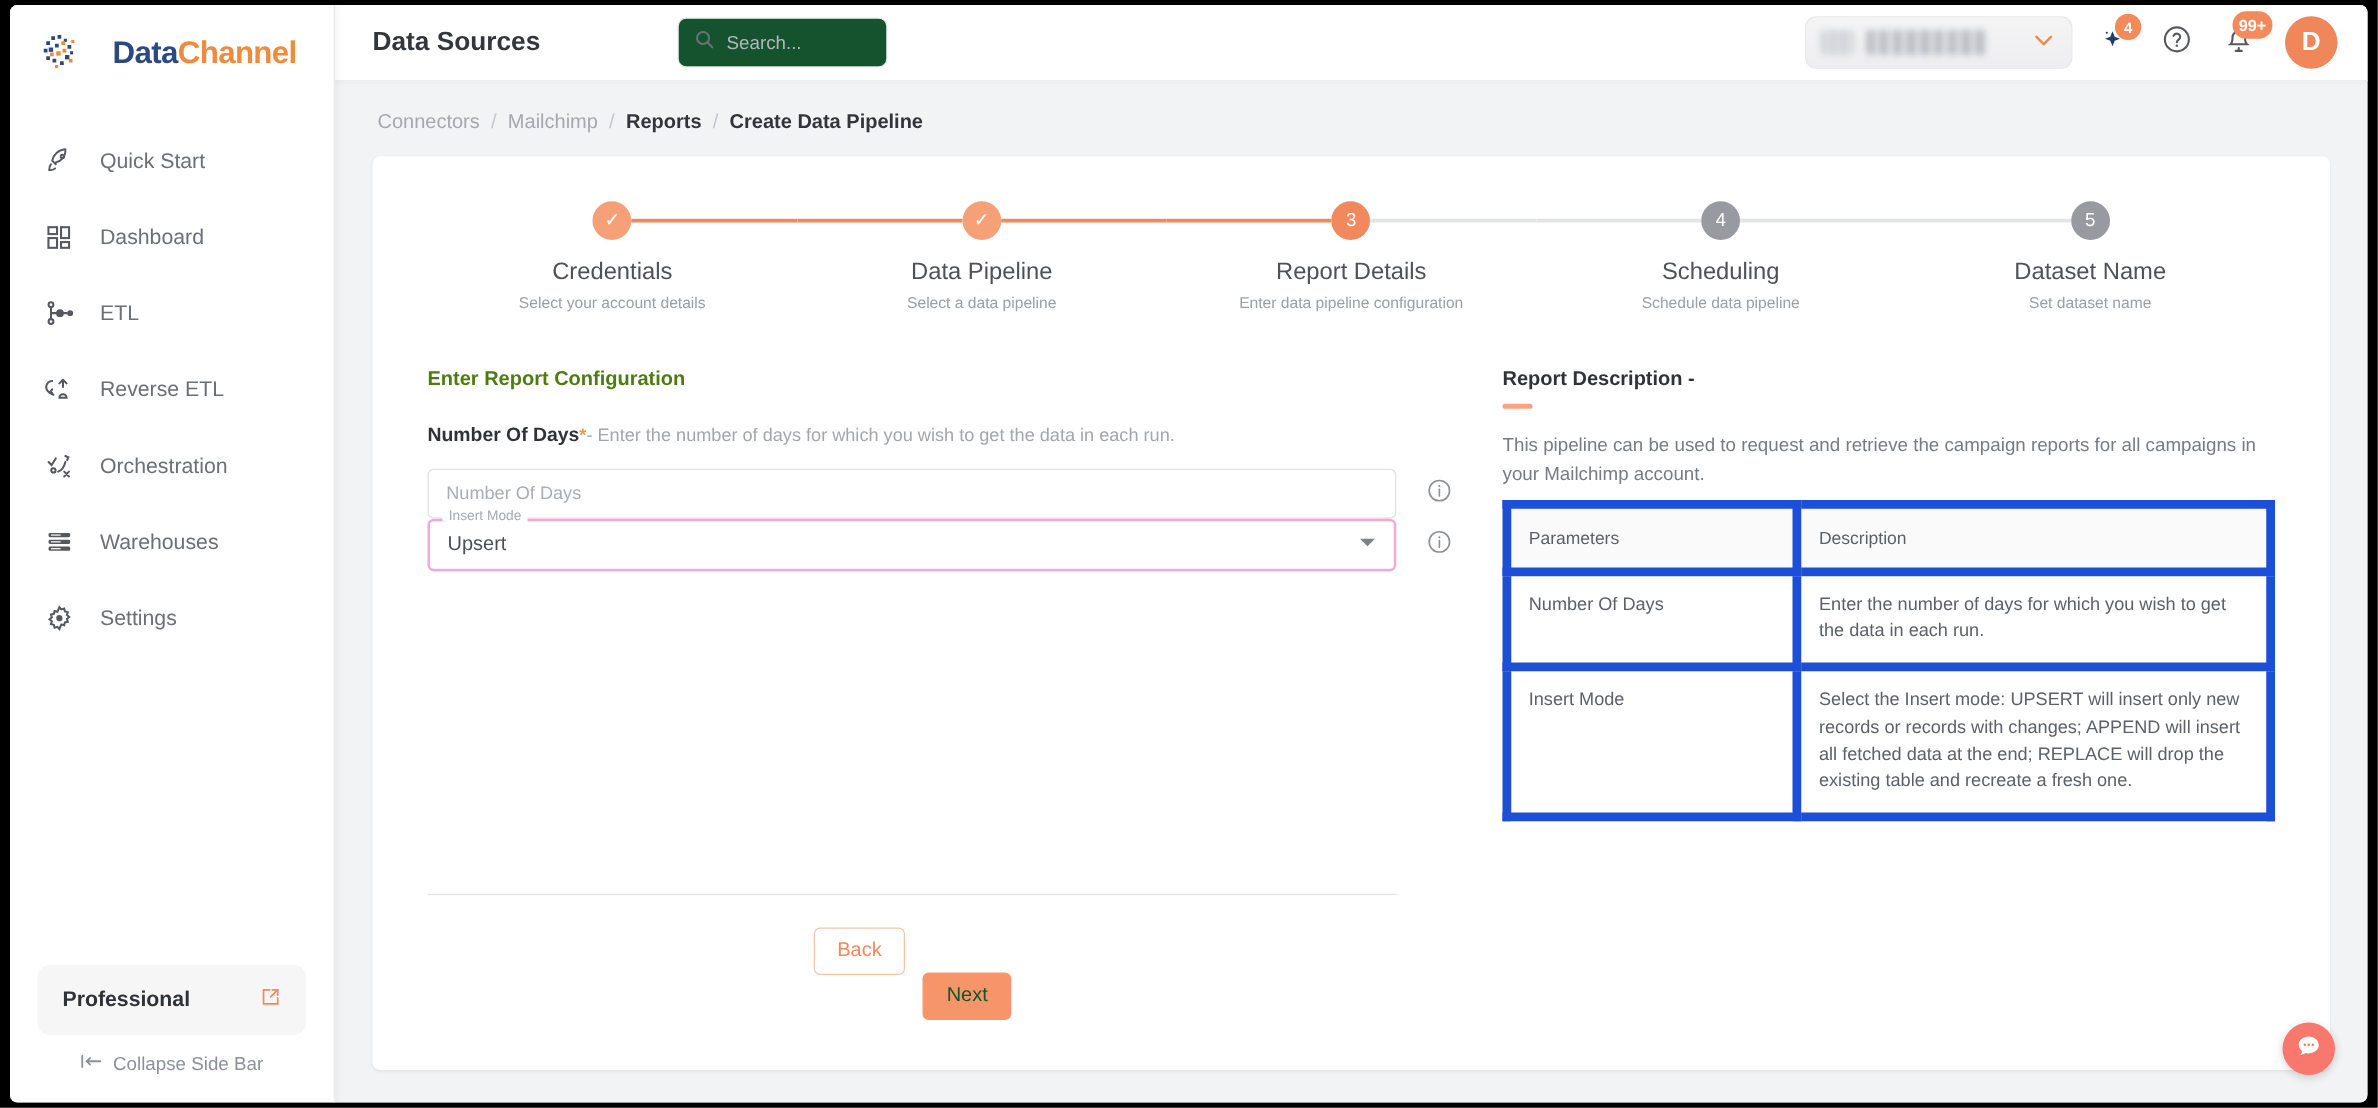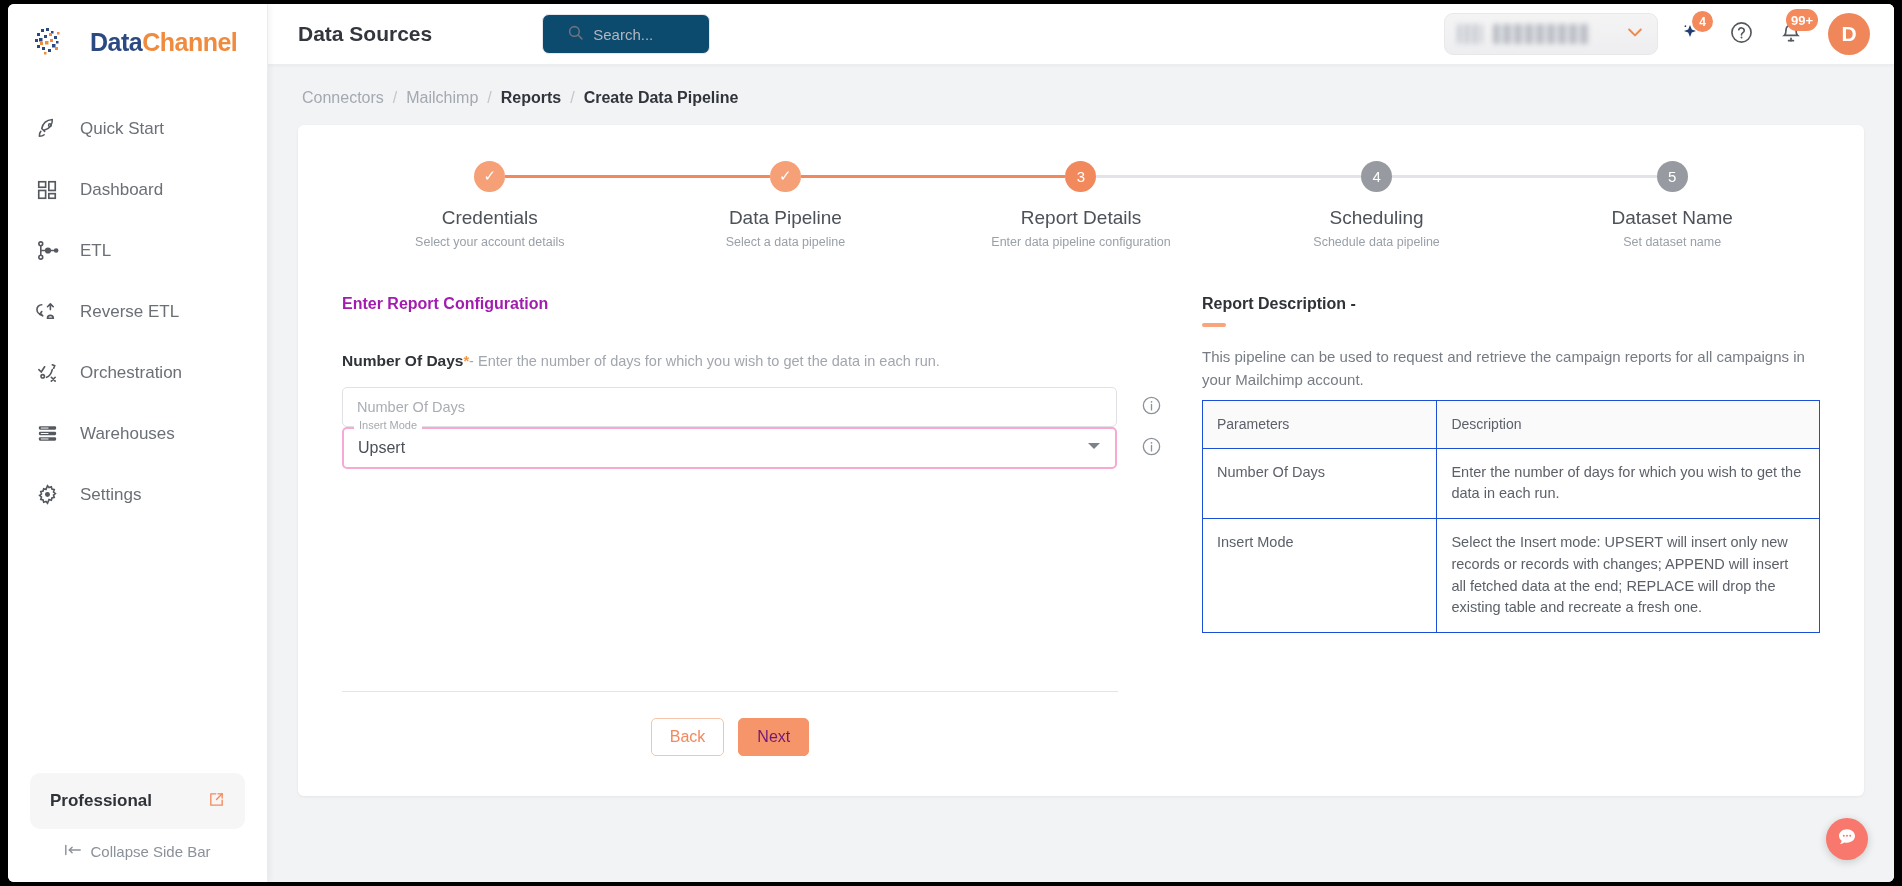--- a/index.html
+++ b/index.html
@@ -65,22 +65,22 @@
   .topbar {
     height: 61px; background: #fff; display: flex; align-items: center;
     padding: 0 24px 0 30px; border-bottom: 1px solid #ededf0; gap: 10px;
     box-shadow: 0 1px 3px rgba(0,0,0,.04);
     flex: 0 0 61px;
   }
   .page-title { font-size: 21px; font-weight: 700; color: #33373d; }
   .search-box {
     width: 168px; height: 40px; margin-left: 100px;
     border: 1px solid #e6e7ea; border-radius: 7px;
-    display: flex; align-items: center; gap: 9px; padding: 0 24px;
-    background: #0c4a6e;
+    display: flex; align-items: center; gap: 9px; padding: 0 12px;
+    background: #14532d;
   }
   .search-box input {
     border: none; outline: none; font-size: 15px; color: #9aa0a8;
     font-family: "Liberation Sans", sans-serif; width: 100%; background: transparent;
   }
   .search-box input::placeholder { color: #b3b7be; }
 
   .top-right { margin-left: auto; display: flex; align-items: center; gap: 16px; }
   .acct-select {
     width: 214px; height: 42px; border-radius: 9px;
@@ -137,21 +137,21 @@
   .circle.done { background: #f6a078; }
   .circle.active { background: #f2895d; }
   .circle.idle { background: #979aa0; }
   .step-title { margin-top: 14px; font-size: 19px; color: #4d5158; white-space: nowrap; }
   .step-sub { margin-top: 6px; font-size: 12.5px; color: #9aa0a8; white-space: nowrap; }
 
   .body-cols { display: flex; padding: 0 44px; margin-top: 46px; gap: 40px; }
   .col-left { width: 820px; flex: 0 0 820px; }
   .col-right { flex: 1; }
 
-  .section-title { font-size: 16px; color: #a21caf; font-weight: 600; margin-bottom: 36px; }
+  .section-title { font-size: 16px; color: #4d7c0f; font-weight: 600; margin-bottom: 24px; }
   .field-label { font-size: 14.5px; color: #a2a6ad; line-height: 1.55; margin-bottom: 14px; }
   .field-label b { color: #2f3338; font-weight: 700; font-size: 15.5px; }
   .req { color: #f2974a; font-weight: 700; }
 
   .field-row { display: flex; align-items: center; gap: 24px; }
   .text-input {
     flex: 1; height: 40px; border: 1px solid #dfe1e5; border-radius: 5px;
     padding: 0 14px; font-size: 14.5px; color: #6e737a; outline: none;
     font-family: "Liberation Sans", sans-serif; background: #fff;
   }
@@ -170,30 +170,30 @@
   .sel-arrow { margin-left: auto; }
 
   .divider { height: 1px; background: #e4e5e9; margin: 58px 44px 0; }
   .btn-row { display: flex; justify-content: center; gap: 14px; margin-top: 26px; }
   .btn {
     min-width: 67px; height: 38px; border-radius: 5px; font-size: 16px;
     display: flex; align-items: center; justify-content: center; cursor: pointer;
     font-family: "Liberation Sans", sans-serif; padding: 0 18px;
   }
   .btn.ghost { background: #fff; border: 1px solid #f5c4ab; color: #f2895d; }
-  .btn.solid { background: #f7956a; border: 1px solid #f7956a; color: #701a75; }
+  .btn.solid { background: #f7956a; border: 1px solid #f7956a; color: #14532d; margin-top: 36px; }
 
   
   .rp-title { font-size: 16px; font-weight: 700; color: #2f3338; }
   .rp-accent { width: 24px; height: 4px; background: #f8a57e; border-radius: 2px; margin: 10px 0 18px; }
   .rp-desc { font-size: 15px; color: #777c84; line-height: 1.55; margin-bottom: 8px; }
 
   table.params { width: 100%; border-collapse: collapse; table-layout: fixed; }
   table.params th, table.params td {
-    border: 1px solid #1d4ed8; text-align: left; vertical-align: top;
+    border: 7px solid #1d4ed8; text-align: left; vertical-align: top;
     padding: 13px 14px; font-size: 14.5px; color: #5c6169; line-height: 1.5;
   }
   table.params th { background: #fafafb; font-weight: 400; font-size: 14px; color: #5c6169; }
   table.params col.c1 { width: 38%; }
 
   .fab {
     position: absolute; right: 26px; bottom: 22px;
     width: 42px; height: 42px; border-radius: 50%;
     background: #f8786e; display: flex; align-items: center; justify-content: center;
     cursor: pointer; box-shadow: 0 2px 8px rgba(0,0,0,.18);

